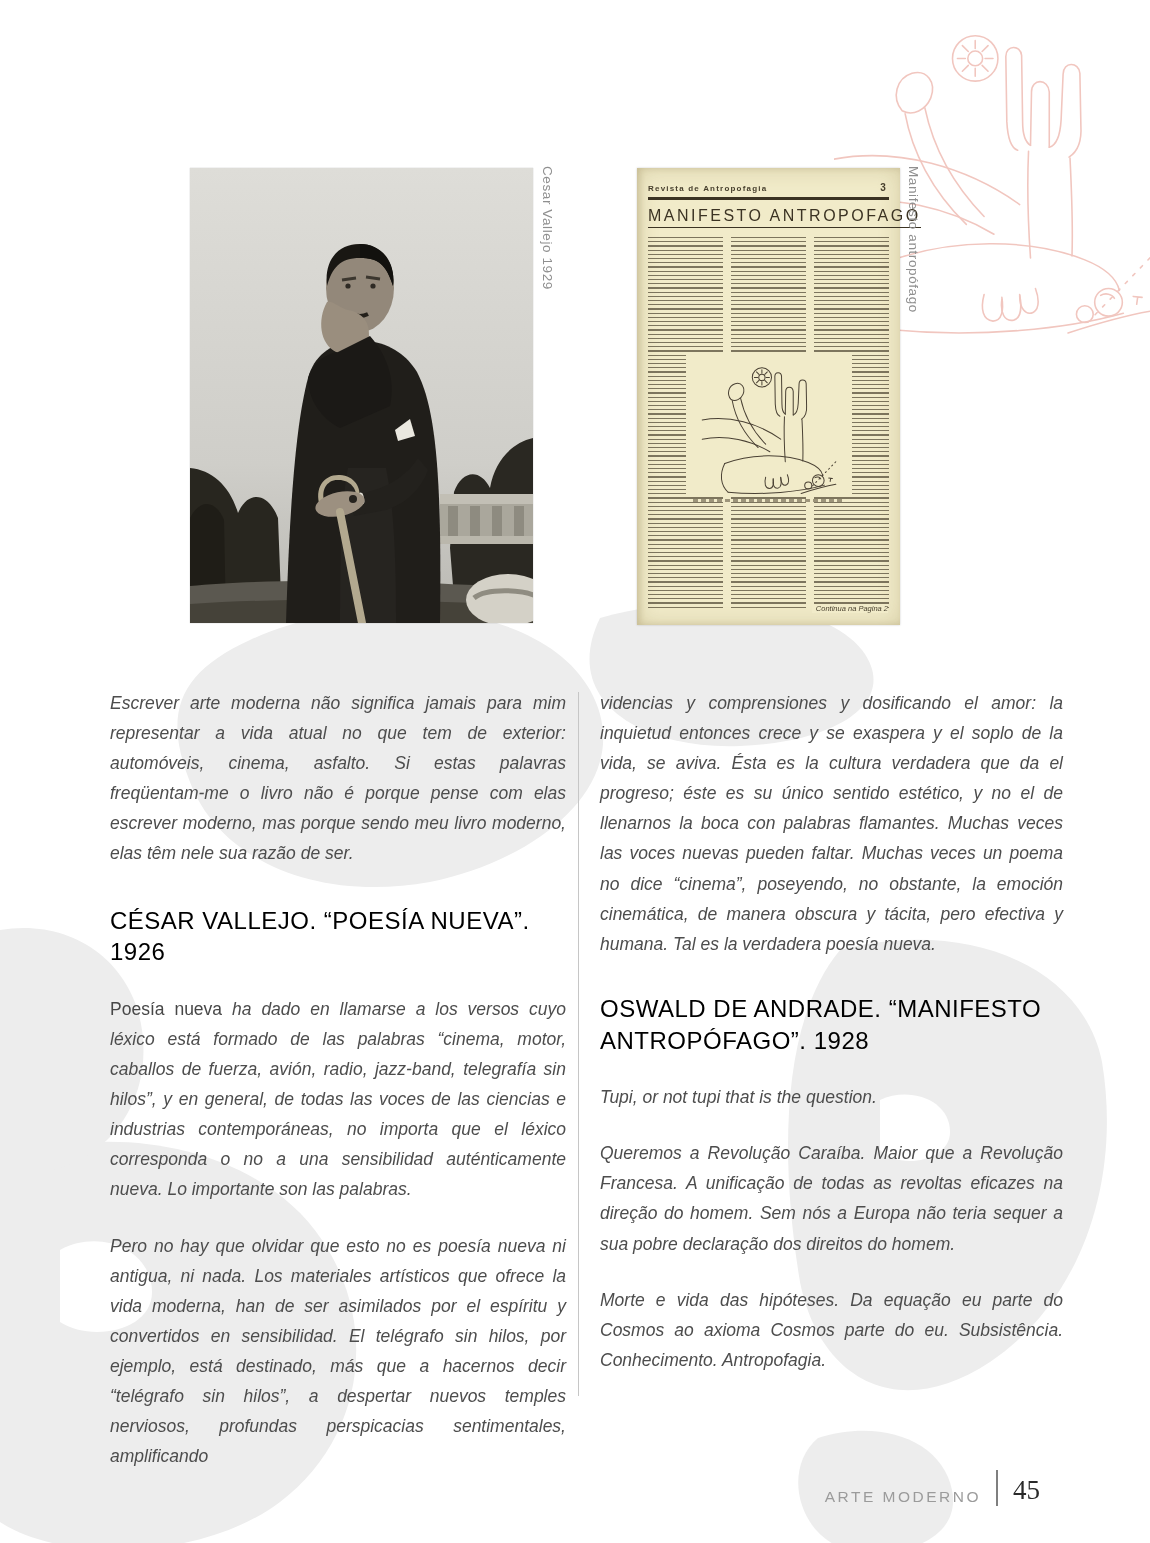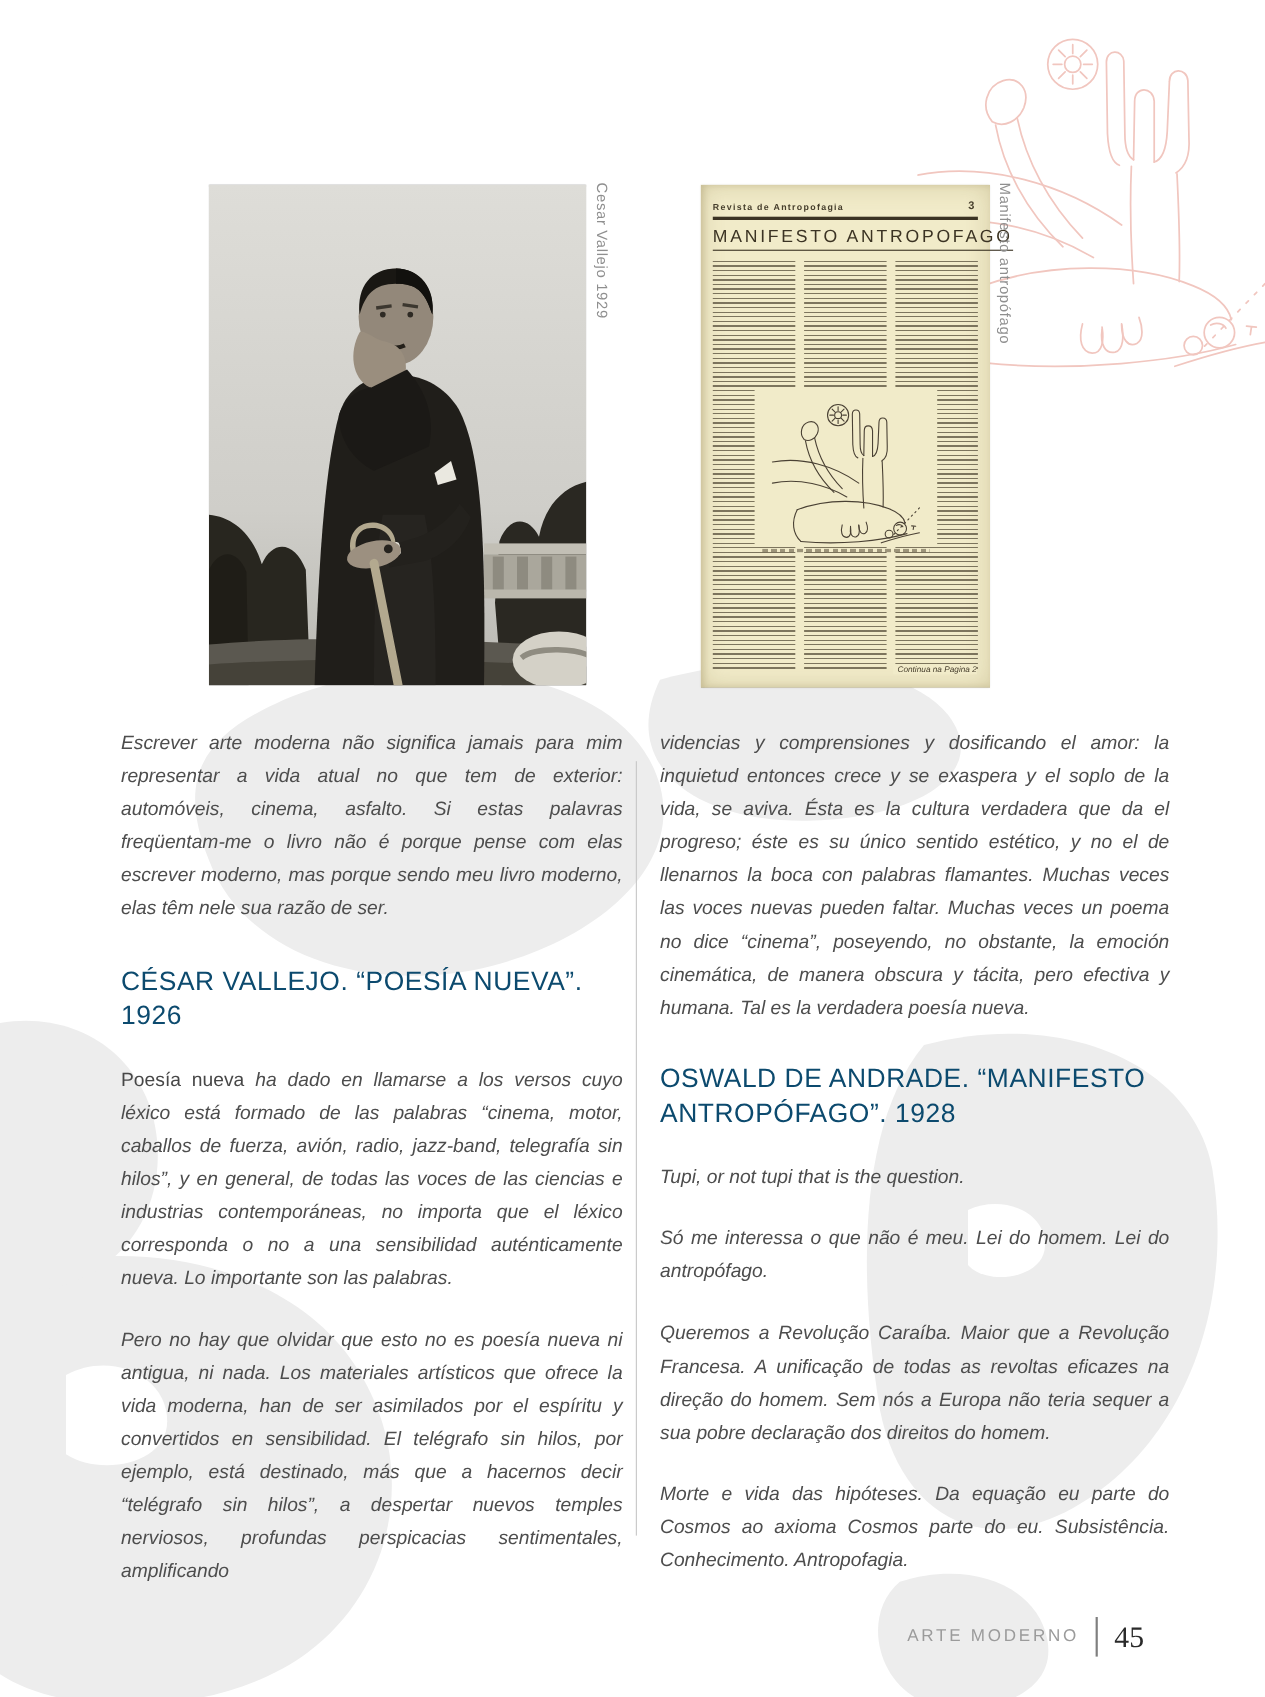--- a/index.html
+++ b/index.html
@@ -37,35 +37,35 @@
              background:#f1ebc9;color:#4a4134;}
   .scan-draw svg{display:block;width:100%;height:100%;}
   .scan-drawcap{position:absolute;left:56px;top:331px;width:152px;height:3px;opacity:.55;
                 background:repeating-linear-gradient(90deg,#574d38 0 5px,transparent 5px 8px);}
   .scan-cont{position:absolute;right:12px;bottom:12px;font-style:italic;
              font-size:7.5px;color:#463e2c;background:#f1ebc9;padding-left:4px;}
   
   .deco{position:absolute;left:834px;top:2px;width:316px;height:338px;z-index:1;color:#f1c6bf;}
   .deco svg{display:block;width:100%;height:100%;}
   
-  .col{position:absolute;top:660px;z-index:2;}
+  .col{position:absolute;top:688px;z-index:2;}
   .col-left{left:110px;width:456px;}
   .col-right{left:600px;width:463px;}
   .divider{position:absolute;left:578px;top:692px;width:1px;height:704px;
            background:#c6c6c6;z-index:2;}
   .body-it{font-style:italic;color:#4d4d4d;font-size:17.5px;line-height:1.72;
            text-align:justify;margin:0 0 26px;}
   .intro{margin-bottom:36px;}
   .lead{font-style:normal;color:#474747;}
-  .col-heading{font-size:24px;line-height:1.32;letter-spacing:.5px;color:#0c4a6e;
+  .col-heading{font-size:24px;line-height:1.32;letter-spacing:.5px;color:#000000;
                font-weight:400;margin:34px 0 26px;}
   .col-right .col-heading{}
   
   .footer{position:absolute;top:1470px;right:110px;z-index:2;
-          display:flex;align-items:center;gap:15px;}
+          display:flex;align-items:flex-end;gap:15px;}
   .footer-section{font-size:15.5px;letter-spacing:2.5px;color:#9b9b9b;}
   .footer-bar{width:2px;height:36px;background:#7f7f7f;}
   .footer-num{font-size:27px;color:#2a2a2a;font-family:Liberation Serif, serif;}
 </style>
 </head>
 <body>
 
 <svg width="0" height="0" style="position:absolute">
   <defs>
     <g id="abaporu" fill="none" stroke="currentColor" stroke-linecap="round" stroke-linejoin="round">
@@ -217,21 +217,20 @@
   <p class="body-it intro">Escrever arte moderna não significa jamais para mim representar a vida atual no que tem de exterior: automóveis, cinema, asfalto. Si estas palavras freqüentam-me o livro não é porque pense com elas escrever moderno, mas porque sendo meu livro moderno, elas têm nele sua razão de ser.</p>
   <h2 class="col-heading">CÉSAR VALLEJO. “POESÍA NUEVA”. 1926</h2>
   <p class="body-it"><span class="lead">Poesía nueva</span> <span>ha dado en llamarse a los versos cuyo léxico está formado de las palabras “cinema, motor, caballos de fuerza, avión, radio, jazz-band, telegrafía sin hilos”, y en general, de todas las voces de las ciencias e industrias contemporáneas, no importa que el léxico corresponda o no a una sensibilidad auténticamente nueva. Lo importante son las palabras.</span></p>
   <p class="body-it">Pero no hay que olvidar que esto no es poesía nueva ni antigua, ni nada. Los materiales artísticos que ofrece la vida moderna, han de ser asimilados por el espíritu y convertidos en sensibilidad. El telégrafo sin hilos, por ejemplo, está destinado, más que a hacernos decir “telégrafo sin hilos”, a despertar nuevos temples nerviosos, profundas perspicacias sentimentales, amplificando</p>
 </section>
 
 <section class="col col-right">
   <p class="body-it">videncias y comprensiones y dosificando el amor: la inquietud entonces crece y se exaspera y el soplo de la vida, se aviva. Ésta es la cultura verdadera que da el progreso; éste es su único sentido estético, y no el de llenarnos la boca con palabras flamantes. Muchas veces las voces nuevas pueden faltar. Muchas veces un poema no dice “cinema”, poseyendo, no obstante, la emoción cinemática, de manera obscura y tácita, pero efectiva y humana. Tal es la verdadera poesía nueva.</p>
   <h2 class="col-heading">OSWALD DE ANDRADE. “MANIFESTO ANTROPÓFAGO”. 1928</h2>
   <p class="body-it">Tupi, or not tupi that is the question.</p>
-  <p class="body-it">Só me interessa o que não é meu. Lei do homem. Lei do antropófago.</p>
   <p class="body-it">Queremos a Revolução Caraíba. Maior que a Revolução Francesa. A unificação de todas as revoltas eficazes na direção do homem. Sem nós a Europa não teria sequer a sua pobre declaração dos direitos do homem.</p>
   <p class="body-it">Morte e vida das hipóteses. Da equação eu parte do Cosmos ao axioma Cosmos parte do eu. Subsistência. Conhecimento. Antropofagia.</p>
 </section>
 
 <footer class="footer">
   <span class="footer-section">ARTE MODERNO</span>
   <span class="footer-bar"></span>
   <span class="footer-num">45</span>
 </footer>
 

